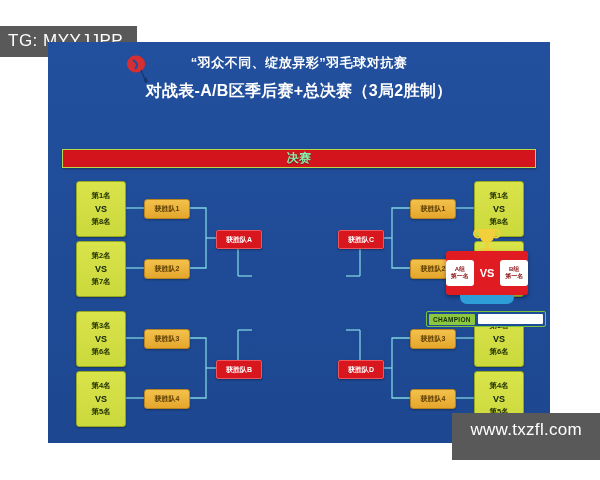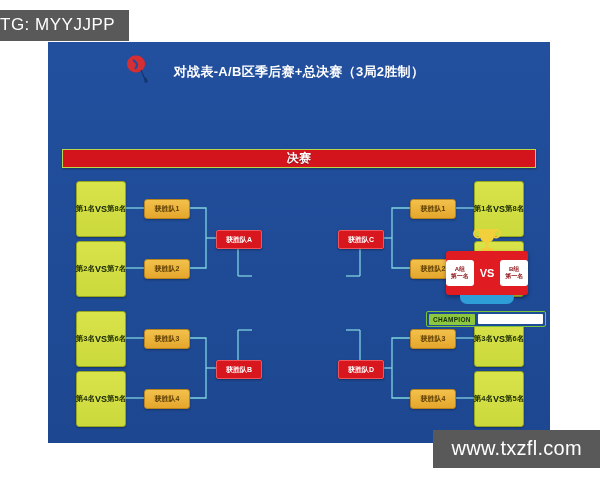--- a/index.html
+++ b/index.html
@@ -4,53 +4,53 @@
 <style>
   html,body{margin:0;padding:0;}
   body{
     width:600px;height:480px;background:#ffffff;
     font-family:"Liberation Sans","DejaVu Sans",sans-serif;
     overflow:hidden;position:relative;
   }
 
   
   #tg-tag{
-    position:absolute;left:0;top:10px;
+    position:absolute;left:0;top:26px;
     background:#595959;color:#fff;
     font-size:17px;letter-spacing:.5px;
-    padding:5px 14px 6px 0;
+    padding:5px 14px 6px 8px;
     white-space:nowrap;
   }
 
   
   #watermark{
-    position:absolute;right:0;bottom:12px;
+    position:absolute;right:0;bottom:20px;
     background:#595959;color:#fff;
-    font-size:20px;letter-spacing:.3px;
-    padding:7px 18px 8px 18px;
+    font-size:17px;letter-spacing:.3px;
+    padding:7px 18px 20px 18px;
     white-space:nowrap;
   }
 
   
   #poster{
     position:absolute;left:48px;top:42px;
     width:502px;height:401px;
     background:#1f4e9c;
     background:linear-gradient(180deg,#22509e 0%,#1d4790 100%);
     overflow:hidden;
   }
 
   
   #title-block{position:absolute;left:0;top:12px;width:100%;text-align:center;}
   #subtitle-line{
     color:#ffffff;font-size:13px;font-weight:bold;
     letter-spacing:.5px;white-space:nowrap;
   }
   #main-title{
-    color:#ffffff;font-size:13px;font-weight:bold;
+    color:#ffffff;font-size:16px;font-weight:bold;
     letter-spacing:.3px;margin-top:9px;white-space:nowrap;
   }
   
   #shuttle{position:absolute;left:76px;top:13px;width:30px;height:34px;}
 
   
   #stage-band{
     position:absolute;left:14px;top:107px;
     width:474px;height:19px;
     border:1px solid #b9d94a;
@@ -58,36 +58,36 @@
     box-shadow:0 1px 2px rgba(0,0,0,.35);
   }
   .stage{
     display:flex;align-items:center;justify-content:center;
     font-size:8px;font-weight:bold;color:#3a2c00;
     white-space:nowrap;letter-spacing:.2px;
   }
   .stage.a8{flex:0 0 88px;background:linear-gradient(90deg,#ece23b 0%,#e9df38 100%);}
   .stage.a4{flex:0 0 110px;background:linear-gradient(90deg,#e9df38 0%,#e0a92c 100%);}
   .stage.final{
-    flex:1 1 auto;background:#d4141c;color:#ffffff;font-size:12px;
+    flex:1 1 auto;background:#d4141c;color:#86efac;font-size:12px;
     text-shadow:0 1px 1px rgba(0,0,0,.4);
   }
   .stage.b4{flex:0 0 110px;background:linear-gradient(90deg,#e0a92c 0%,#e9df38 100%);}
   .stage.b8{flex:0 0 88px;background:linear-gradient(90deg,#e9df38 0%,#ece23b 100%);}
 
   
   #bracket{position:absolute;left:0;top:0;width:502px;height:401px;}
   #lines{position:absolute;left:0;top:0;width:502px;height:401px;}
 
   
   .match{
     position:absolute;width:48px;height:54px;
     background:linear-gradient(180deg,#d9e34a 0%,#cbd93c 100%);
     border:1px solid #97a81f;border-radius:3px;
-    display:flex;flex-direction:row;align-items:center;justify-content:center;
+    display:flex;flex-direction:column;align-items:center;justify-content:center;
     box-shadow:0 1px 2px rgba(0,0,0,.3);
   }
   .match .seed{font-size:7.5px;color:#1b2a00;font-weight:bold;line-height:1.1;white-space:nowrap;}
   .match .vs{font-size:9px;color:#10210a;font-weight:bold;margin:4px 0;}
 
   
   .winner{
     position:absolute;width:44px;height:18px;
     background:linear-gradient(180deg,#f2c14b 0%,#e5a62c 100%);
     border:1px solid #b8821c;border-radius:3px;
@@ -147,20 +147,21 @@
 
   <svg id="shuttle" viewBox="0 0 30 34">
     <ellipse cx="12" cy="9" rx="9" ry="8.5" fill="#c9222a"></ellipse>
     <ellipse cx="12" cy="9" rx="9" ry="8.5" fill="#e03a3a" opacity=".55"></ellipse>
     <path d="M9 5 q7 4 2 9" stroke="#1f4e9c" stroke-width="2.2" fill="none"></path>
     <path d="M17 15 L22 27" stroke="#12356e" stroke-width="1.2" fill="none"></path>
     <path d="M20 24 l2 -2 l2 5 l-3 1 z" fill="#15376f"></path>
   </svg>
 
   <div id="title-block">
+    <div id="subtitle-line">“羽众不同、绽放异彩”羽毛球对抗赛</div>
     <div id="main-title">对战表-A/B区季后赛+总决赛（3局2胜制）</div>
   </div>
 
   <div id="stage-band">
     <div class="stage final">决赛</div>
   </div>
 
   <div id="bracket">
 
     <svg id="lines" viewBox="0 0 502 401">

